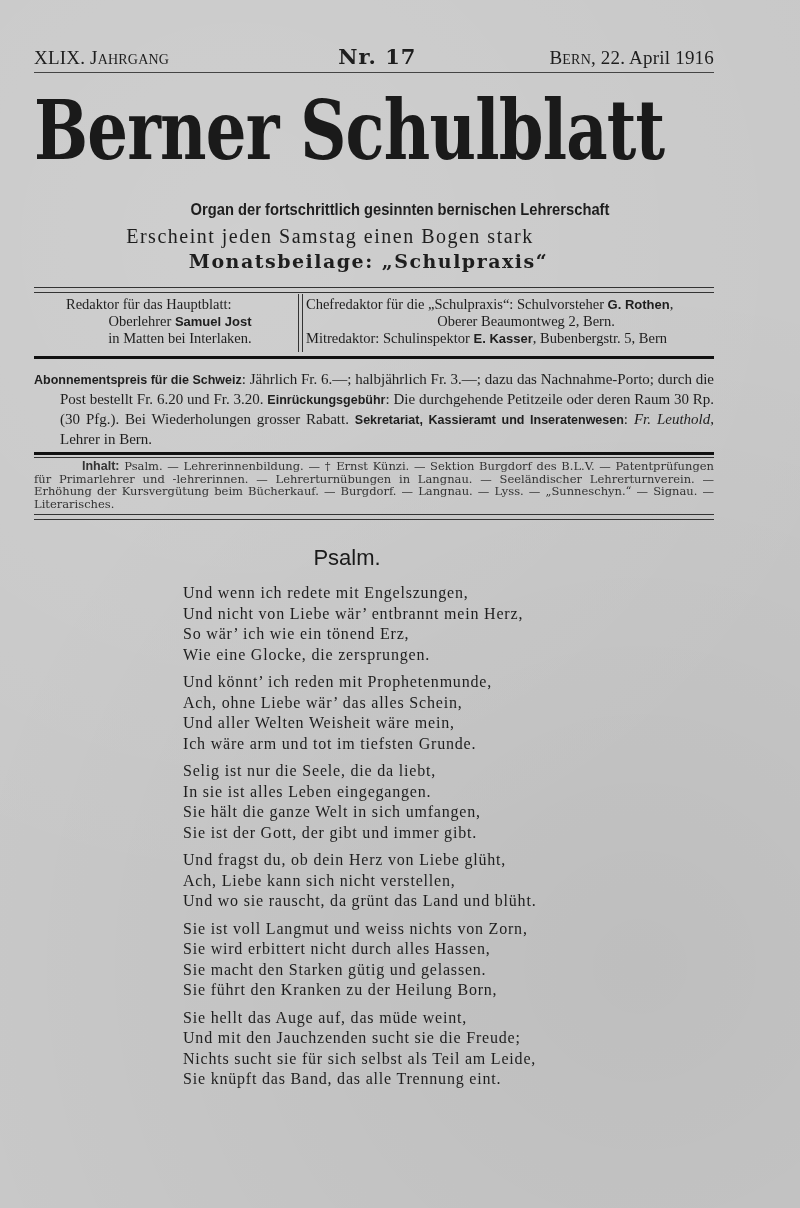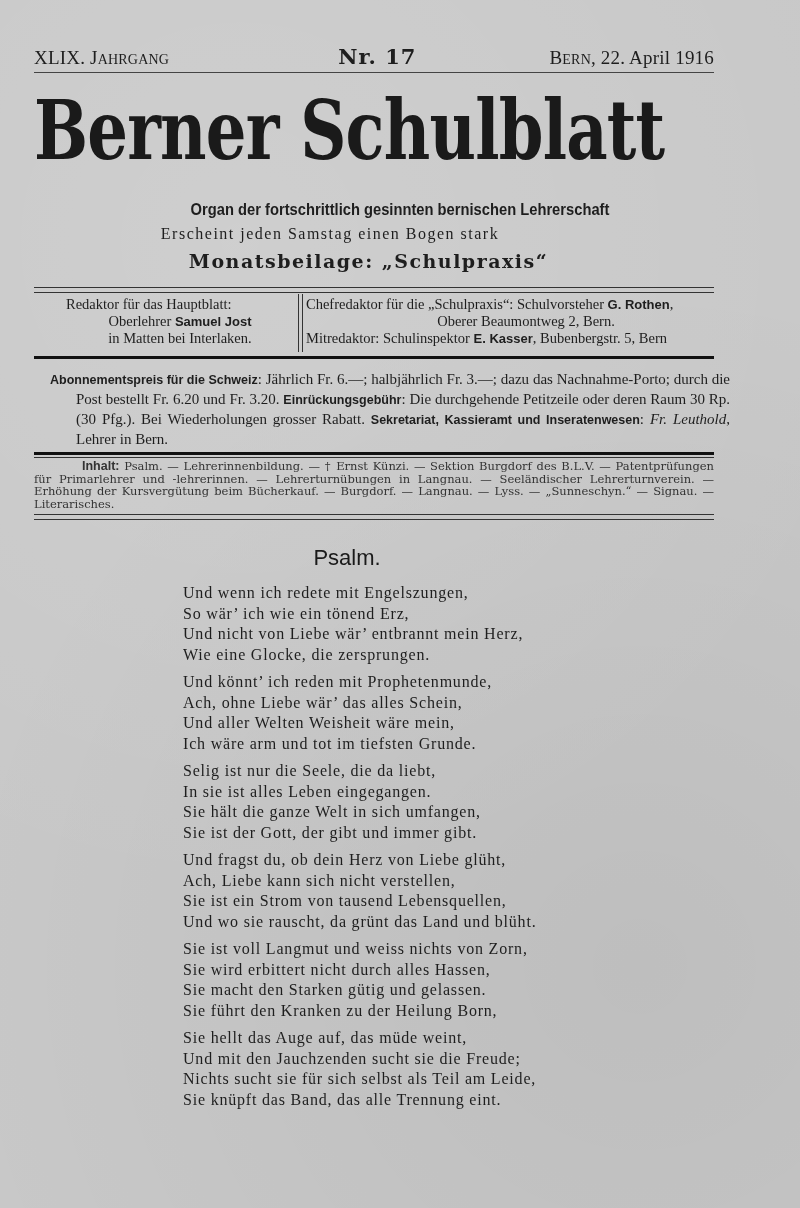--- a/index.html
+++ b/index.html
@@ -36,21 +36,21 @@
     white-space: nowrap; color: #1a1a1a;
   }
 
   .sub1 {
     position: absolute; left: 0; width: 800px; top: 201px; text-align: center;
     font-family: "Liberation Sans", sans-serif; font-weight: bold; font-size: 16px;
     transform: scaleX(0.92);
   }
   .sub2 {
     position: absolute; left: 0; width: 660px; top: 225px; text-align: center;
-    font-size: 16px; letter-spacing: 1.5px;
+    font-size: 20px; letter-spacing: 1.5px;
   }
   .sub3 {
     position: absolute; left: 0; width: 737px; top: 250px; text-align: center;
     font-family: "DejaVu Serif", serif; font-weight: bold; font-size: 19px; letter-spacing: 1.5px;
   }
 
   .dbl { position: absolute; left: 34px; width: 680px; height: 4px;
          border-top: 1px solid #333; border-bottom: 1px solid #333; }
   .thick { position: absolute; left: 34px; width: 680px; border-top: 3px solid #111; }
   .thin { position: absolute; left: 34px; width: 680px; border-top: 1px solid #333; }
@@ -65,21 +65,21 @@
             border-left: 1px solid #333; border-right: 1px solid #333; }
   .ed-right {
     position: absolute; left: 240px; top: 0; width: 440px; text-align: center;
     font-size: 14.5px; line-height: 17px;
   }
   .ed-right .first, .ed-right .third { text-align: left; }
   .sans-b { font-family: "Liberation Sans", sans-serif; font-weight: bold; font-size: 13px; }
 
   .abo {
     position: absolute; left: 34px; top: 370px; width: 680px;
-    font-size: 15px; line-height: 19px; text-align: justify; margin-left: 16px;
+    font-size: 15px; line-height: 19px; text-align: justify;
   }
   .abo p { margin: 0; padding-left: 26px; text-indent: -26px; text-align: justify; }
   .abo .sans-b { font-size: 12.5px; }
 
   .inhalt {
     position: absolute; left: 34px; top: 460px; width: 680px;
     font-size: 12.5px; line-height: 12.5px; text-align: justify;
     font-family: "Liberation Sans", sans-serif; font-weight: bold; color: #333;
   }
   .inhalt .lbl { padding-left: 48px; }
@@ -142,40 +142,39 @@
     <span class="lbl">Inhalt:</span><span style="font-weight:normal;font-family:'DejaVu Serif',serif;font-size:11.5px;"> Psalm. — Lehrerinnenbildung. — † Ernst Künzi. — Sektion Burgdorf des B.L.V. — Patentprüfungen für Primarlehrer und -lehrerinnen. — Lehrerturnübungen in Langnau. — Seeländischer Lehrerturnverein. — Erhöhung der Kursvergütung beim Bücherkauf. — Burgdorf. — Langnau. — Lyss. — „Sunneschyn.“ — Signau. — Literarisches.</span>
   </div>
 
   <div class="dbl" style="top:514px;"></div>
 
   <div class="poem-title">Psalm.</div>
 
   <div class="poem">
     <div class="stanza">
       <div class="line">Und wenn ich redete mit Engelszungen,</div>
+      <div class="line">Und nicht von Liebe wär’ entbrannt mein Herz,</div>
       <div class="line">So wär’ ich wie ein tönend Erz,</div>
-      <div class="line">Und nicht von Liebe wär’ entbrannt mein Herz,</div>
       <div class="line">Wie eine Glocke, die zersprungen.</div>
     </div>
     <div class="stanza">
       <div class="line">Und könnt’ ich reden mit Prophetenmunde,</div>
       <div class="line">Ach, ohne Liebe wär’ das alles Schein,</div>
       <div class="line">Und aller Welten Weisheit wäre mein,</div>
       <div class="line">Ich wäre arm und tot im tiefsten Grunde.</div>
     </div>
     <div class="stanza">
       <div class="line">Selig ist nur die Seele, die da liebt,</div>
       <div class="line">In sie ist alles Leben eingegangen.</div>
       <div class="line">Sie hält die ganze Welt in sich umfangen,</div>
       <div class="line">Sie ist der Gott, der gibt und immer gibt.</div>
     </div>
     <div class="stanza">
       <div class="line">Und fragst du, ob dein Herz von Liebe glüht,</div>
       <div class="line">Ach, Liebe kann sich nicht verstellen,</div>
-      <div class="line">Sie ist ein Strom von tausend Lebensquellen,</div>
       <div class="line">Und wo sie rauscht, da grünt das Land und blüht.</div>
     </div>
     <div class="stanza">
       <div class="line">Sie ist voll Langmut und weiss nichts von Zorn,</div>
       <div class="line">Sie wird erbittert nicht durch alles Hassen,</div>
       <div class="line">Sie macht den Starken gütig und gelassen.</div>
       <div class="line">Sie führt den Kranken zu der Heilung Born,</div>
     </div>
     <div class="stanza">
       <div class="line">Sie hellt das Auge auf, das müde weint,</div>

